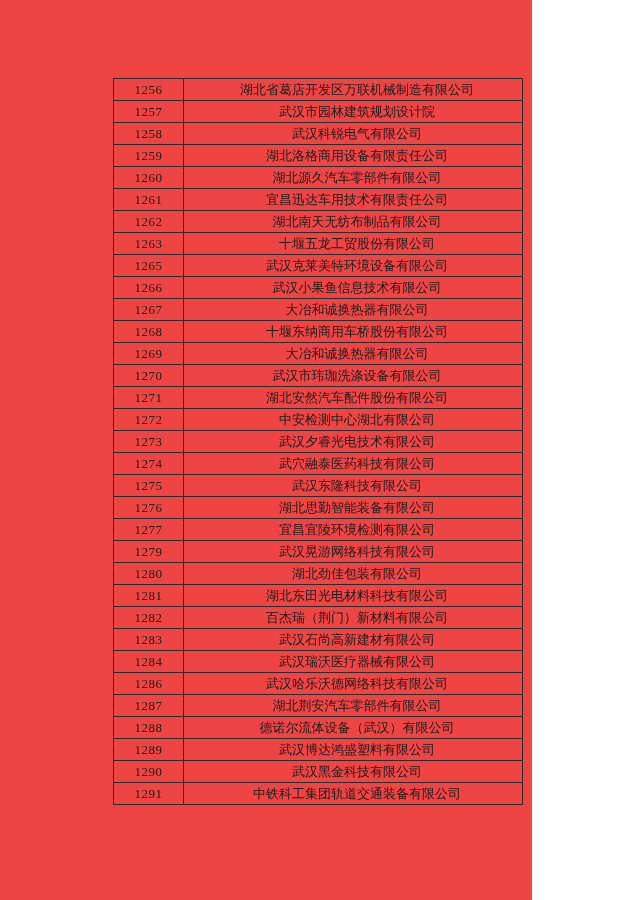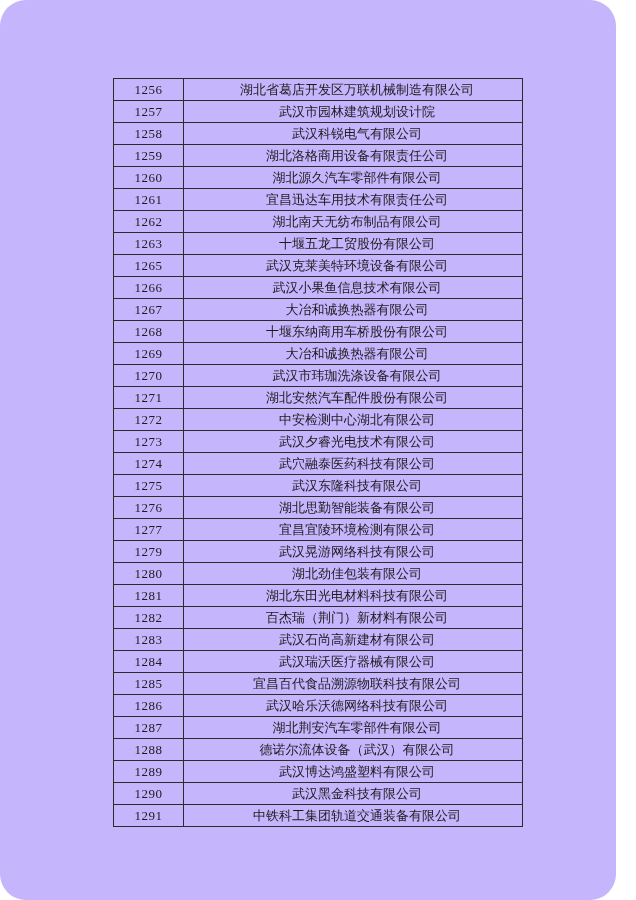--- a/index.html
+++ b/index.html
@@ -6,24 +6,23 @@
     margin: 0;
     padding: 0;
     background: #ffffff;
     width: 636px;
     height: 900px;
     overflow: hidden;
     font-family: "Liberation Serif", "DejaVu Serif", serif;
   }
   .page {
     position: relative;
-    width: 616px;
+    width: 532px;
     height: 900px;
-    background: #c4b5fd;
-    border-radius: 26px;
+    background: #ef4444;
   }
   table.company-table {
     position: absolute;
     left: 113px;
     top: 78px;
     width: 410px;
     border-collapse: collapse;
     table-layout: fixed;
   }
   table.company-table td {
@@ -154,24 +153,20 @@
         </tr>
         <tr>
           <td class="num">1283</td>
           <td class="name">武汉石尚高新建材有限公司</td>
         </tr>
         <tr>
           <td class="num">1284</td>
           <td class="name">武汉瑞沃医疗器械有限公司</td>
         </tr>
         <tr>
-          <td class="num">1285</td>
-          <td class="name">宜昌百代食品溯源物联科技有限公司</td>
-        </tr>
-        <tr>
           <td class="num">1286</td>
           <td class="name">武汉哈乐沃德网络科技有限公司</td>
         </tr>
         <tr>
           <td class="num">1287</td>
           <td class="name">湖北荆安汽车零部件有限公司</td>
         </tr>
         <tr>
           <td class="num">1288</td>
           <td class="name">德诺尔流体设备（武汉）有限公司</td>

